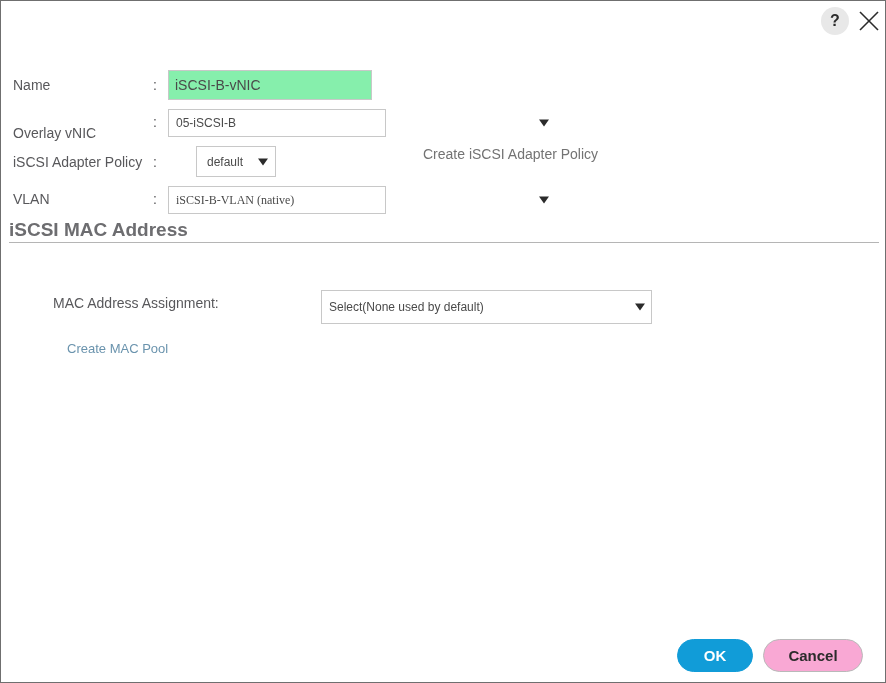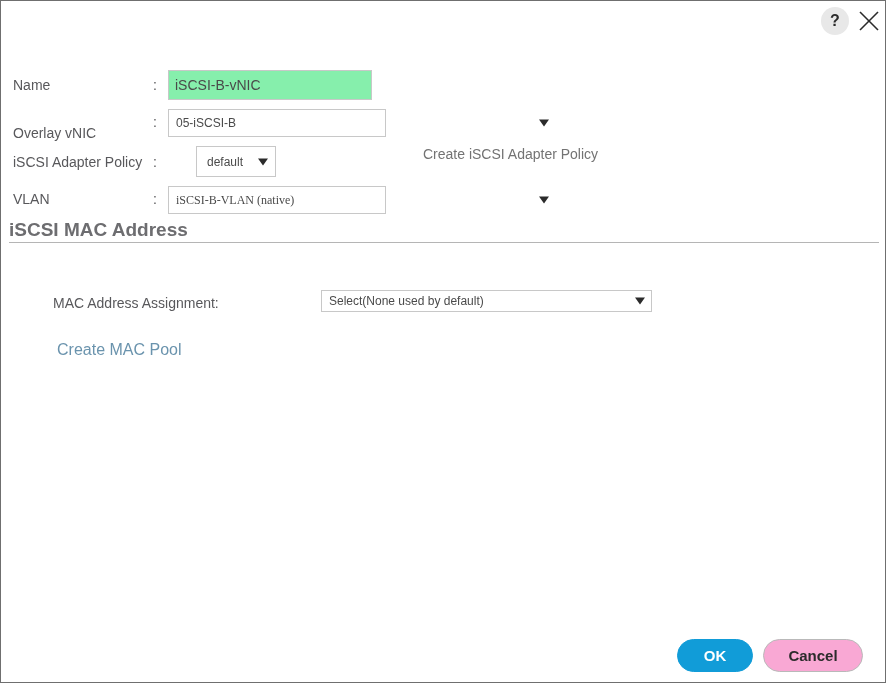--- a/index.html
+++ b/index.html
@@ -168,29 +168,29 @@
 
   #label-mac-assign {
     position: absolute;
     left: 52px;
     top: 294px;
     font-size: 14px;
     color: #58585b;
     white-space: nowrap;
   }
   #select-mac-assign {
-    left: 320px; top: 289px; width: 331px; height: 22px;
+    left: 320px; top: 289px; width: 331px; height: 34px;
   }
   #select-mac-assign .caret { left: 313px; }
 
   #link-create-mac-pool {
     position: absolute;
-    left: 56px;
+    left: 66px;
     top: 340px;
-    font-size: 16px;
+    font-size: 13px;
     color: #6a93ad;
     white-space: nowrap;
     cursor: pointer;
   }
 
   
   #footer {
     position: absolute;
     left: 0;
     top: 625px;

